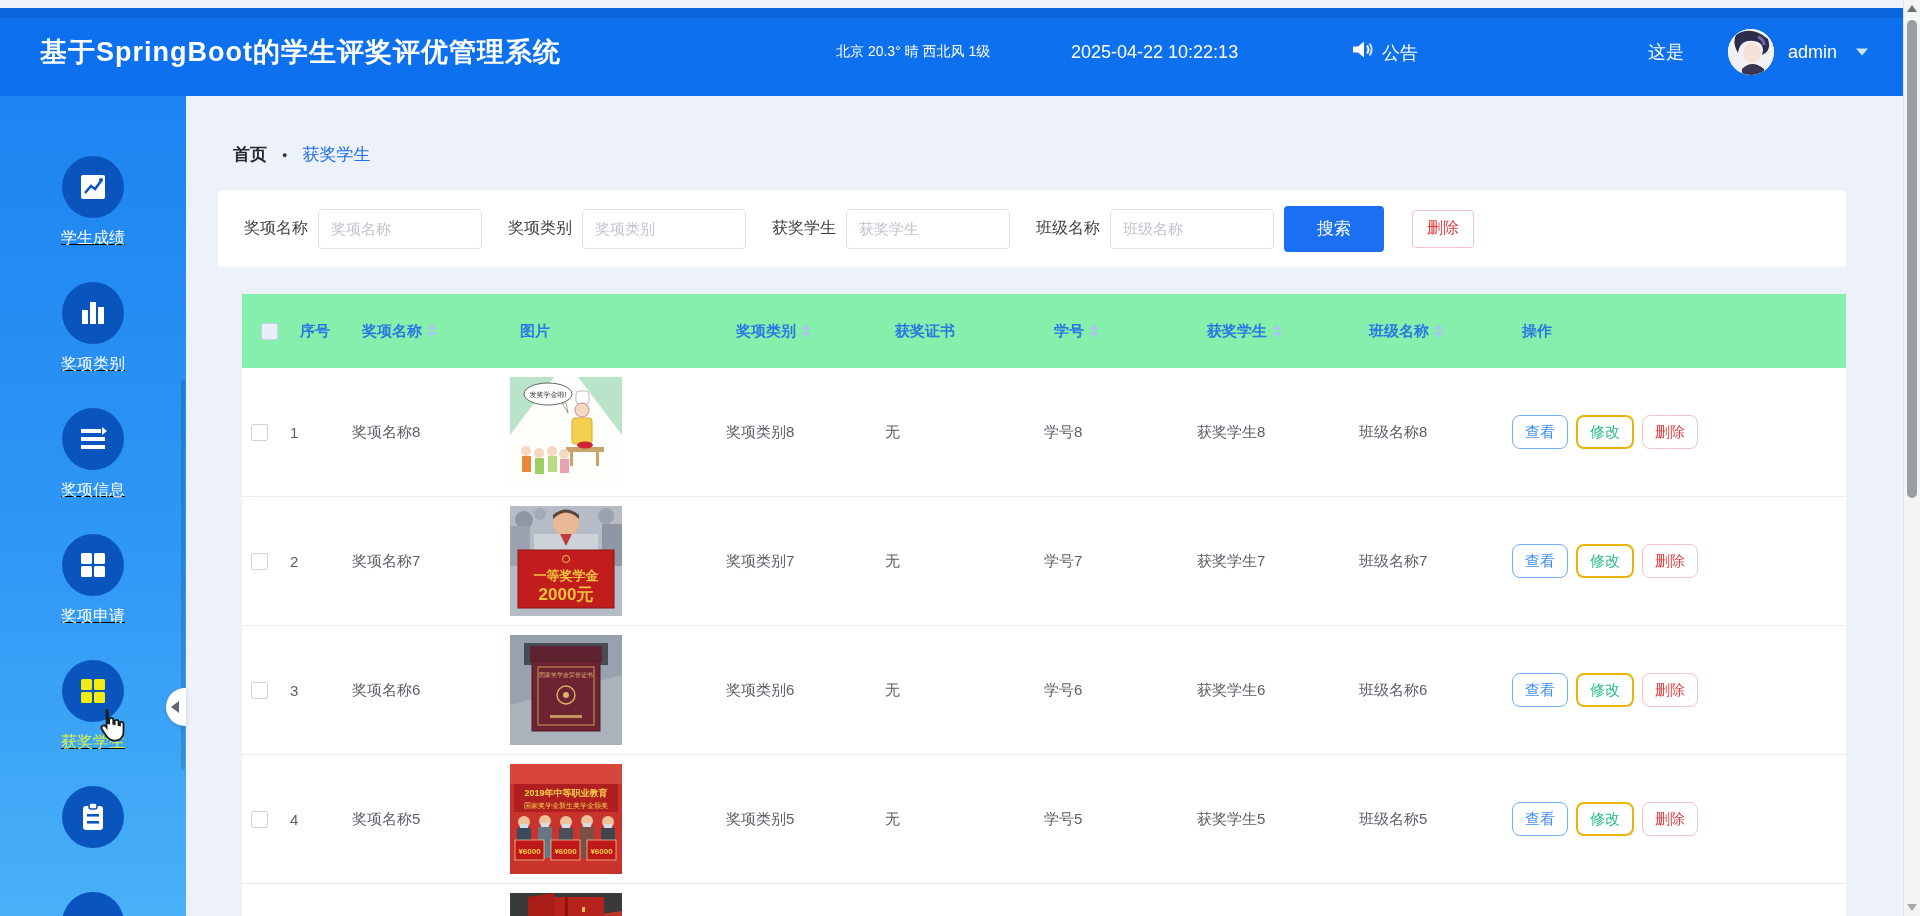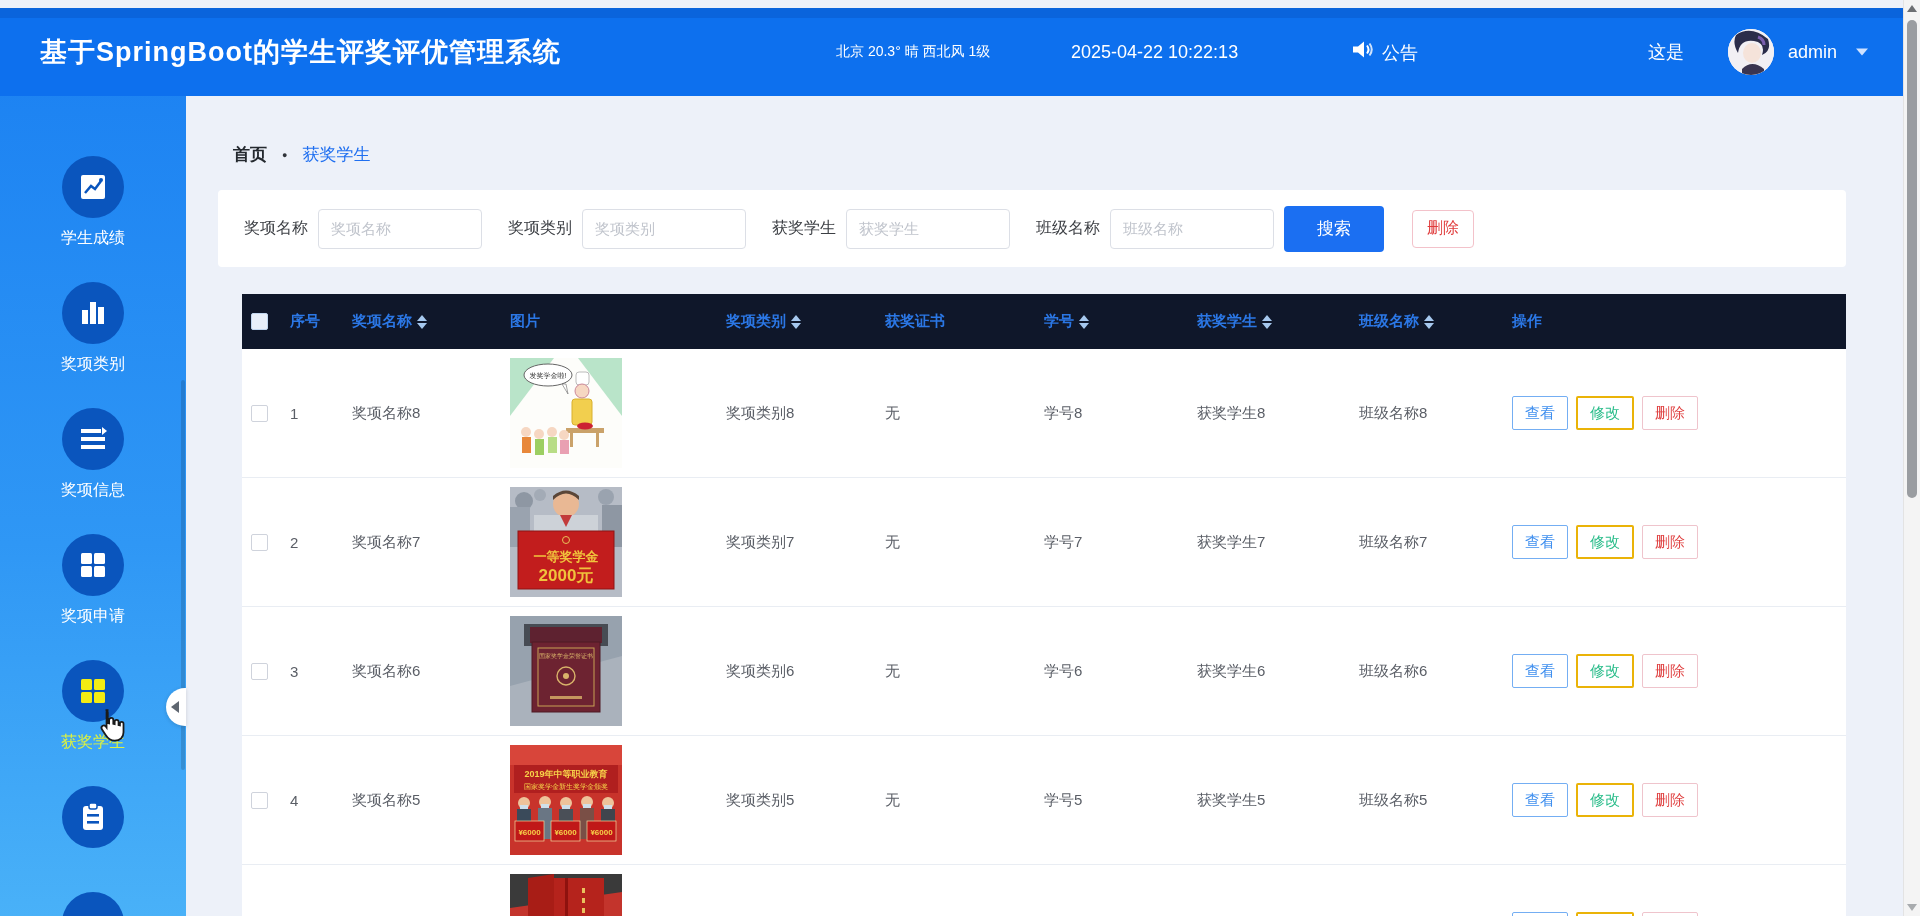--- a/index.html
+++ b/index.html
@@ -16,21 +16,21 @@
   .hdr-greet{position:absolute;left:1648px;top:50%;transform:translateY(-50%);font-size:18px;}
   .hdr-avatar{position:absolute;left:1728px;top:50%;transform:translateY(-50%);
     width:46px;height:46px;border-radius:50%;overflow:hidden;background:#fff;cursor:pointer;}
   .hdr-user{position:absolute;left:1788px;top:50%;transform:translateY(-50%);
     font-size:18px;display:flex;align-items:center;gap:19px;cursor:pointer;}
   .caret-down{width:0;height:0;border-left:6px solid transparent;border-right:6px solid transparent;
     border-top:7px solid #cfe2ff;}
   
   .sidebar{position:absolute;left:0;top:88px;width:186px;bottom:0;
     background:linear-gradient(180deg,#1d83f2 0%,#2f97f5 55%,#49b1f8 100%);
-    display:flex;flex-direction:column;align-items:center;overflow:hidden;z-index:3;}
+    display:flex;flex-direction:column;align-items:center;overflow:hidden;z-index:3;text-decoration:underline;}
   .s-item{display:flex;flex-direction:column;align-items:center;margin-bottom:34px;cursor:pointer;}
   .s-item:first-child{margin-top:68px;}
   .s-circle{width:62px;height:62px;border-radius:50%;background:#0a55bd;
     display:flex;align-items:center;justify-content:center;}
   .s-label{margin-top:10px;font-size:16px;color:#fff;line-height:20px;}
   .s-item.active .s-label{color:#ddf23f;}
   .side-thumb{position:absolute;left:181px;top:292px;width:4px;height:390px;
     background:rgba(0,0,0,.14);border-radius:2px;}
   
   .collapse-tab{position:absolute;left:166px;top:688px;width:20px;height:38px;background:#fff;
@@ -53,35 +53,35 @@
     font-size:15px;color:#333;outline:none;box-sizing:border-box;
     font-family:"Liberation Sans","DejaVu Sans",sans-serif;}
   .f-input::placeholder{color:#c0c4cc;}
   .btn-search{height:46px;padding:0 33px;background:#1b6ff2;color:#fff;border:none;border-radius:4px;
     font-size:17px;cursor:pointer;margin-left:10px;font-family:inherit;}
   .btn-del-top{height:38px;padding:0 14px;background:#fff;color:#e03c3c;border:1px solid #f3c2ca;
     border-radius:4px;font-size:16px;cursor:pointer;margin-left:28px;font-family:inherit;}
   
   .table{position:absolute;left:56px;right:57px;top:206px;}
   .tgrid{display:grid;grid-template-columns:48px 62px 158px 216px 159px 159px 153px 162px 153px minmax(0,1fr);}
-  .thead{background:#0f172a;height:55px;}
+  .thead{background:#86efac;height:74px;padding-left:10px;}
   .thead .c{font-size:15px;font-weight:bold;color:#2b77e5;}
   .c{display:flex;align-items:center;min-width:0;}
   .trow{height:128px;background:#fff;border-bottom:1px solid #e9edf3;font-size:15px;color:#5a5e66;}
   .cb{width:15px;height:15px;border:1px solid #cfd3dc;border-radius:2px;background:#fff;
     margin-left:9px;cursor:pointer;flex:0 0 auto;}
   .thead .cb{background:#e8effa;border-color:#c0d5ef;}
   .sort{display:inline-flex;flex-direction:column;margin-left:5px;gap:2px;cursor:pointer;}
   .sort i{display:block;width:0;height:0;border-left:5px solid transparent;border-right:5px solid transparent;}
   .sort .up{border-bottom:6px solid #a6c8ee;}
   .sort .dn{border-top:6px solid #a6c8ee;}
   .imgbox{width:120px;height:110px;overflow:hidden;cursor:pointer;flex:0 0 auto;}
   .imgbox svg{display:block;width:112px;height:110px;}
   .ops{gap:8px;}
-  .btn{height:34px;padding:0 12px;border-radius:2px;font-size:15px;background:#fff;cursor:pointer;
+  .btn{height:34px;padding:0 12px;border-radius:8px;font-size:15px;background:#fff;cursor:pointer;
     display:inline-flex;align-items:center;font-family:inherit;}
   .b-view{color:#3f8fef;border:1px solid #74aef3;}
   .b-edit{color:#2bbd8b;border:2px solid #eab308;}
   .b-del{color:#e04343;border:1px solid #efc4cc;}
   
   .vscroll{position:absolute;right:0;top:0;width:17px;height:916px;background:#f4f4f4;
     border-left:1px solid #e3e3e3;box-sizing:border-box;z-index:10;}
   .vs-up,.vs-dn{position:absolute;left:0;width:16px;height:17px;display:flex;align-items:center;
     justify-content:center;cursor:pointer;}
   .vs-up{top:0;} .vs-dn{bottom:0;}

